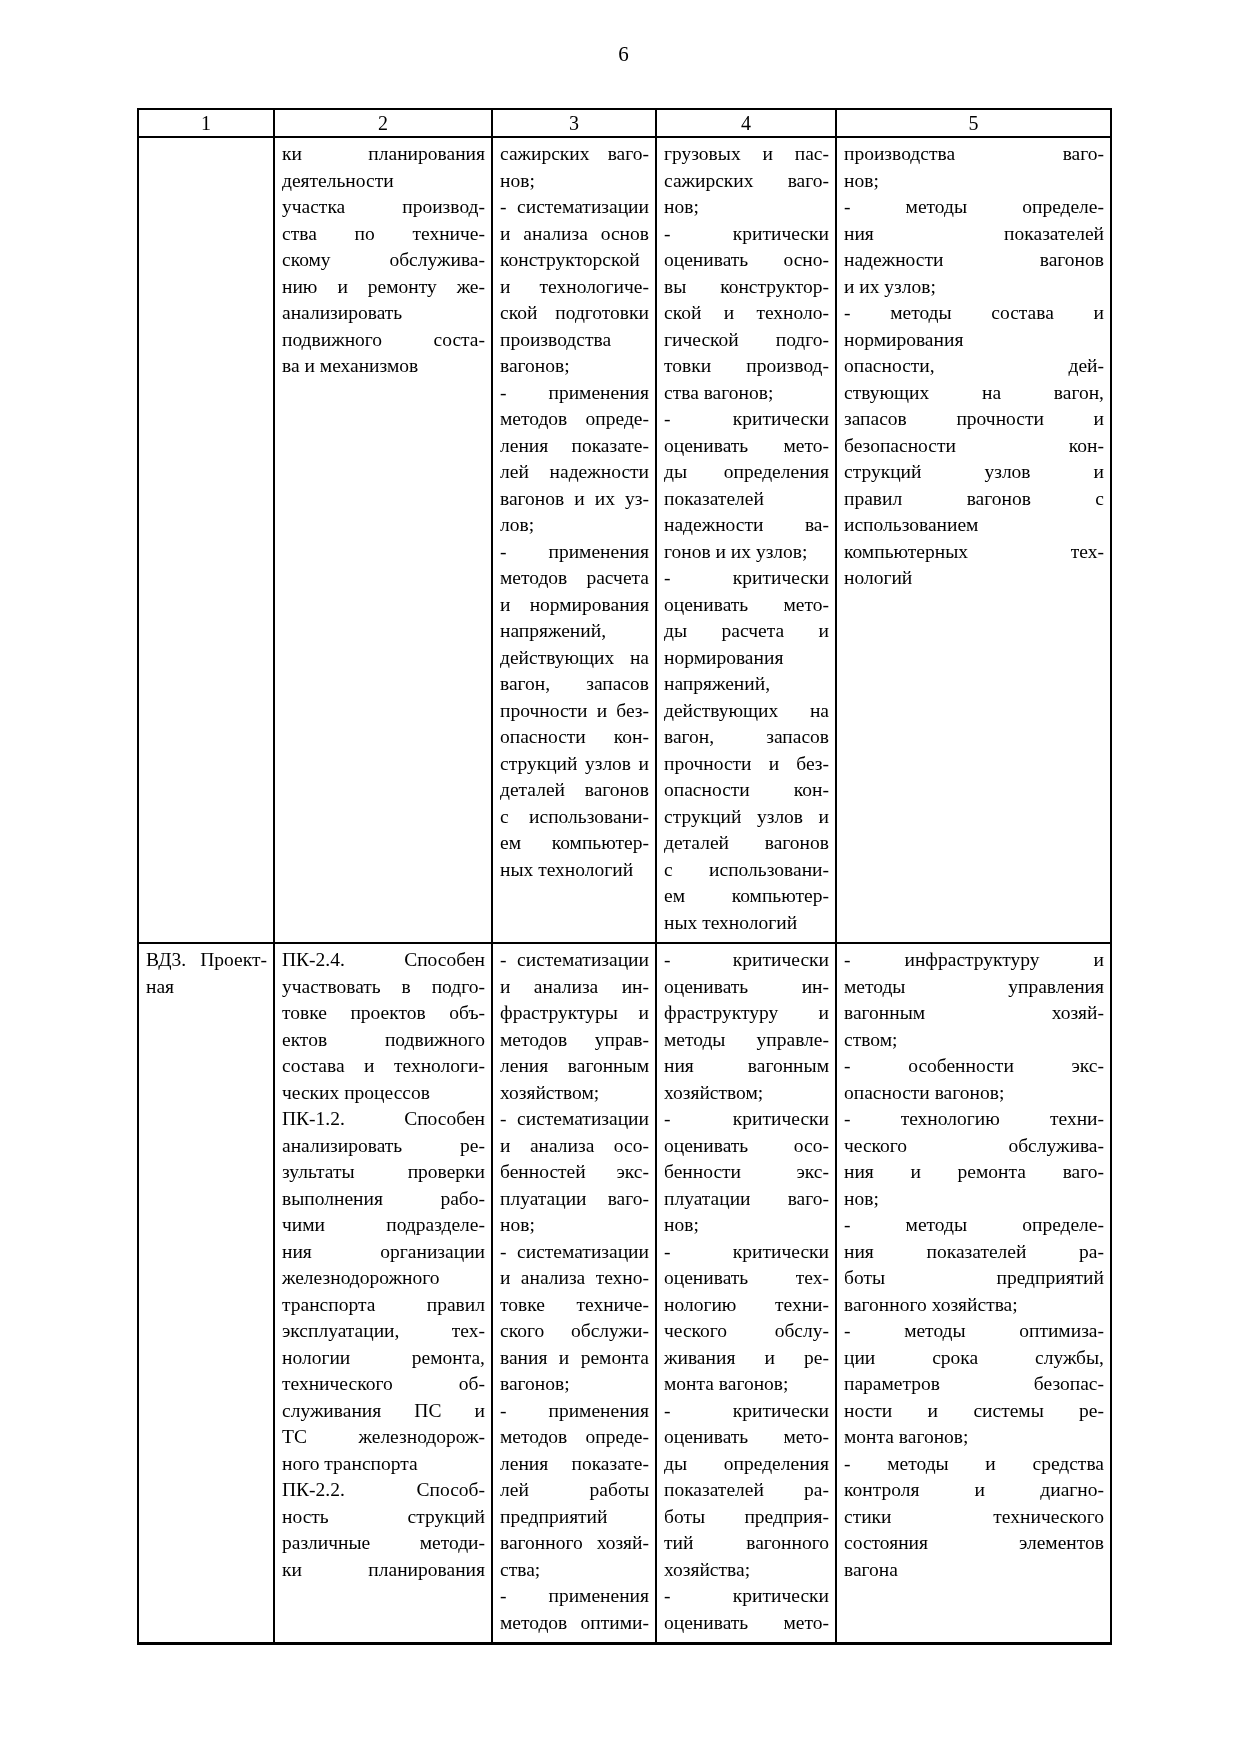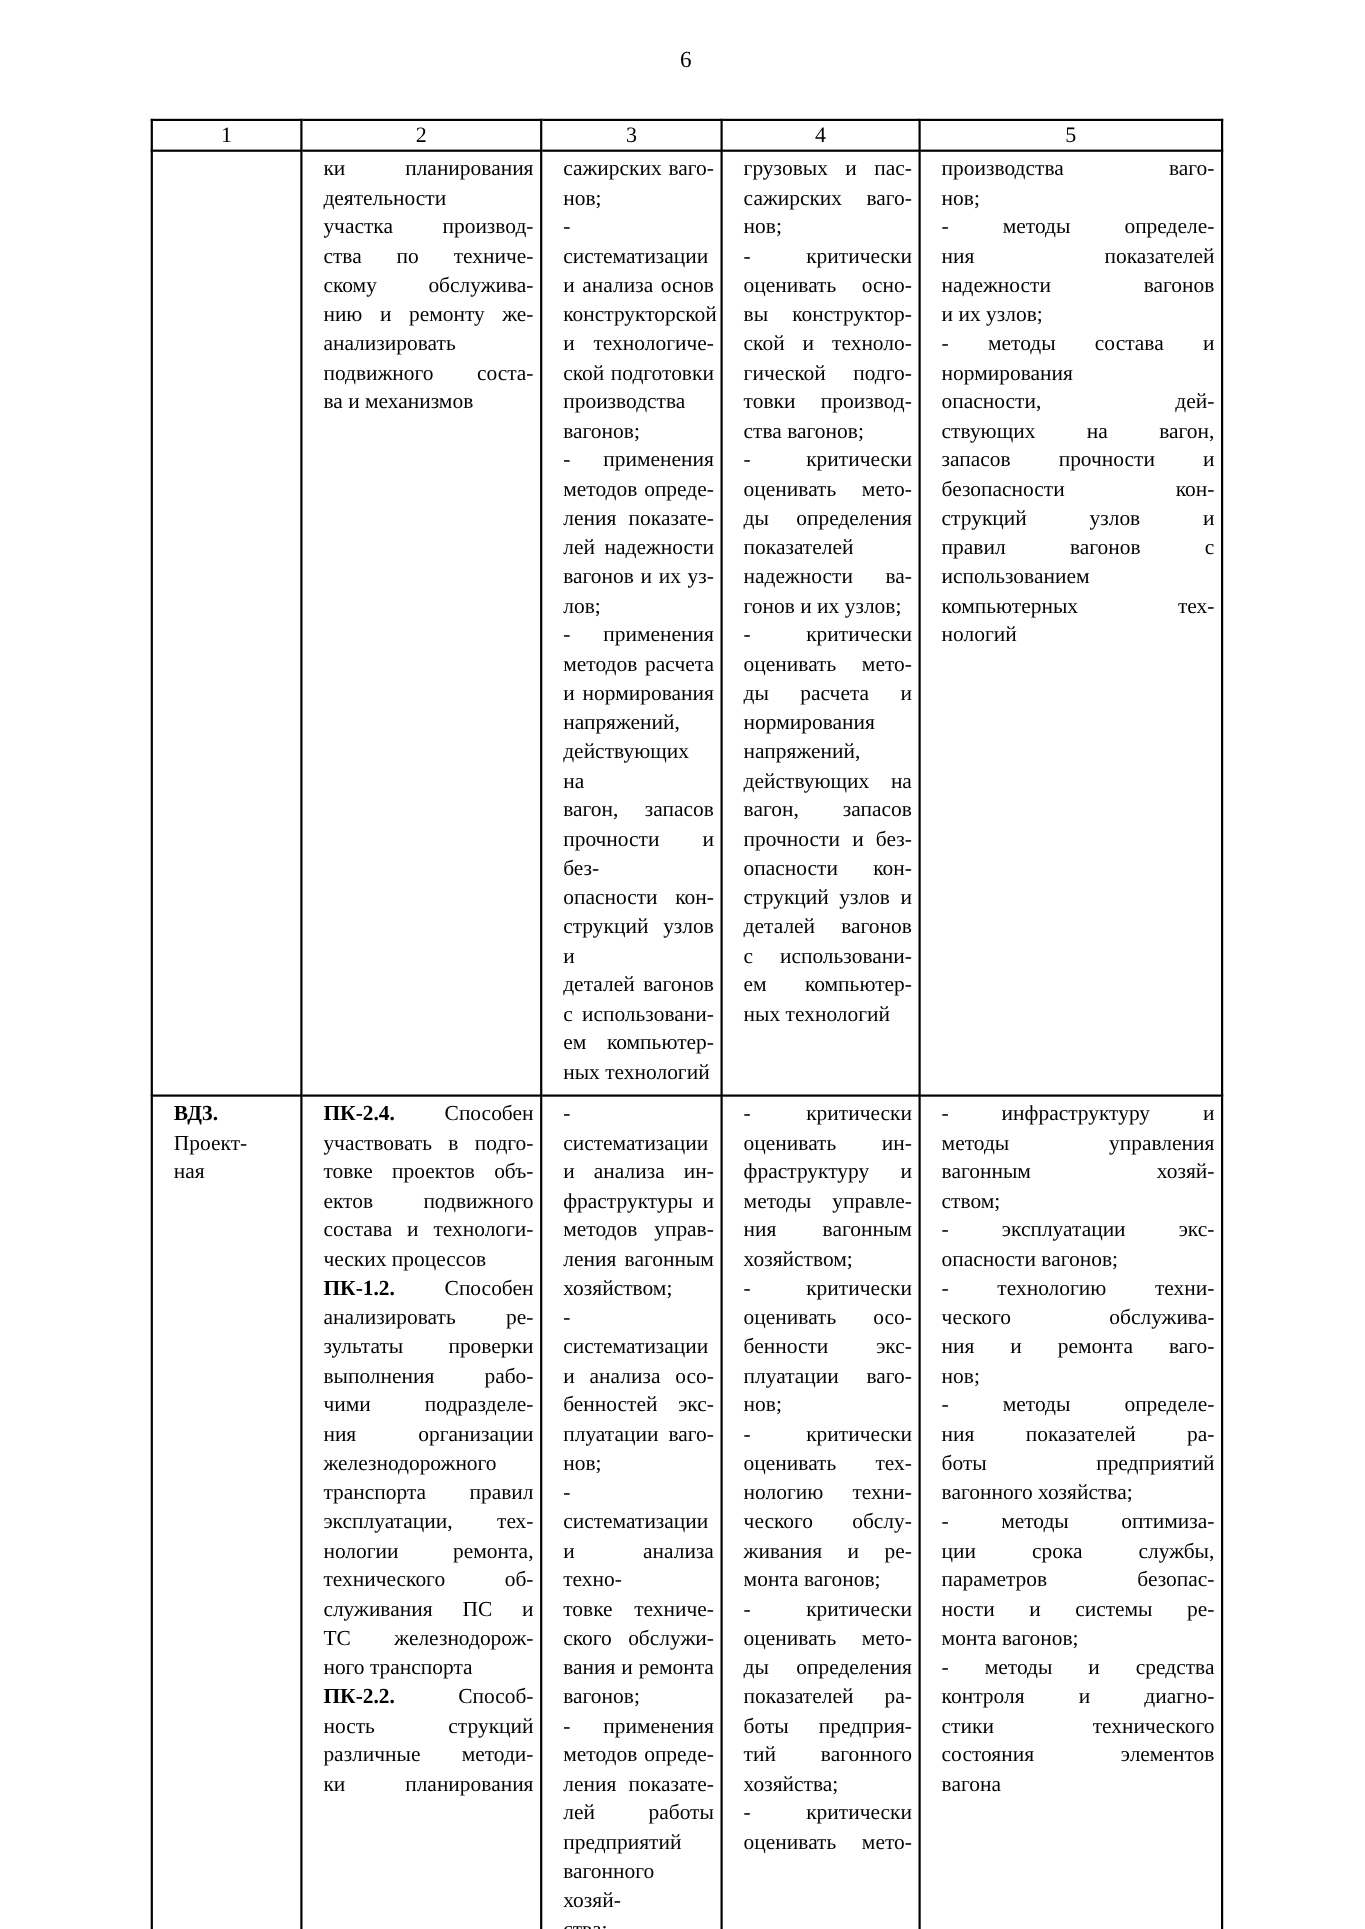--- a/index.html
+++ b/index.html
@@ -40,31 +40,31 @@
   .doc-table th {
     font-weight: normal;
     font-size: 20px;
     height: 26px;
     padding: 0;
     text-align: center;
     vertical-align: middle;
   }
   .doc-table td {
     vertical-align: top;
-    padding: 3px 6px 6px 19px;
+    padding: 3px 6px 6px 7px;
     font-size: 19.5px;
     line-height: 26.5px;
   }
   .para { margin: 0; }
   .line { text-align: left; white-space: normal; }
   .line.j {
     text-align: justify;
     text-align-last: justify;
   }
-  b { font-weight: bold; }
+  b { font-weight: normal; }
 </style>
 </head>
 <body>
 
 <div class="page">
   <div class="page-number">6</div>
   <table class="doc-table">
       <colgroup>
         <col style="width: 136px;">
         <col style="width: 218px;">
@@ -317,21 +317,21 @@
             </div>
           </td>
           <td>
             <div class="para">
               <div class="line j">- инфраструктуру и</div>
               <div class="line j">методы управления</div>
               <div class="line j">вагонным хозяй-</div>
               <div class="line">ством;</div>
             </div>
             <div class="para">
-              <div class="line j">- эксплуатации экс-</div>
+              <div class="line j">- особенности экс-</div>
               <div class="line">опасности вагонов;</div>
             </div>
             <div class="para">
               <div class="line j">- технологию техни-</div>
               <div class="line j">ческого обслужива-</div>
               <div class="line j">ния и ремонта ваго-</div>
               <div class="line">нов;</div>
             </div>
             <div class="para">
               <div class="line j">- методы определе-</div>

